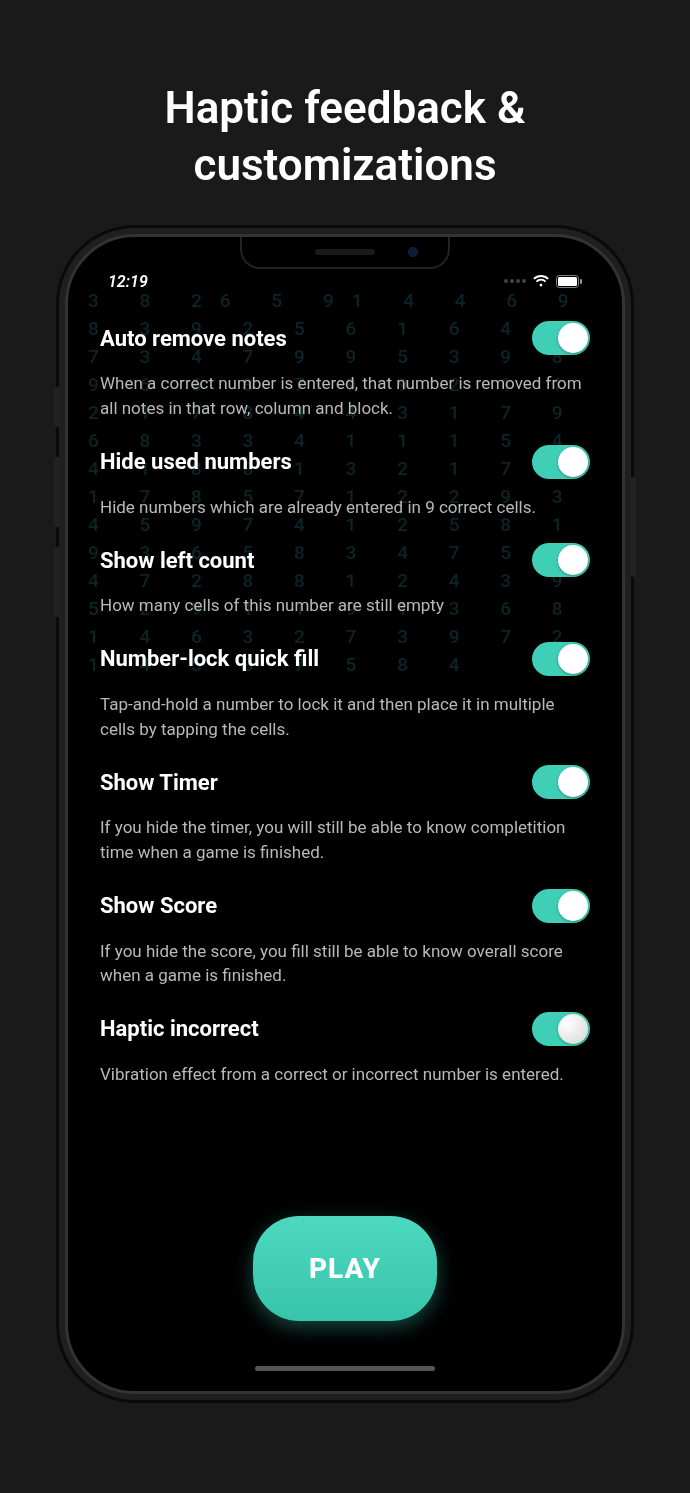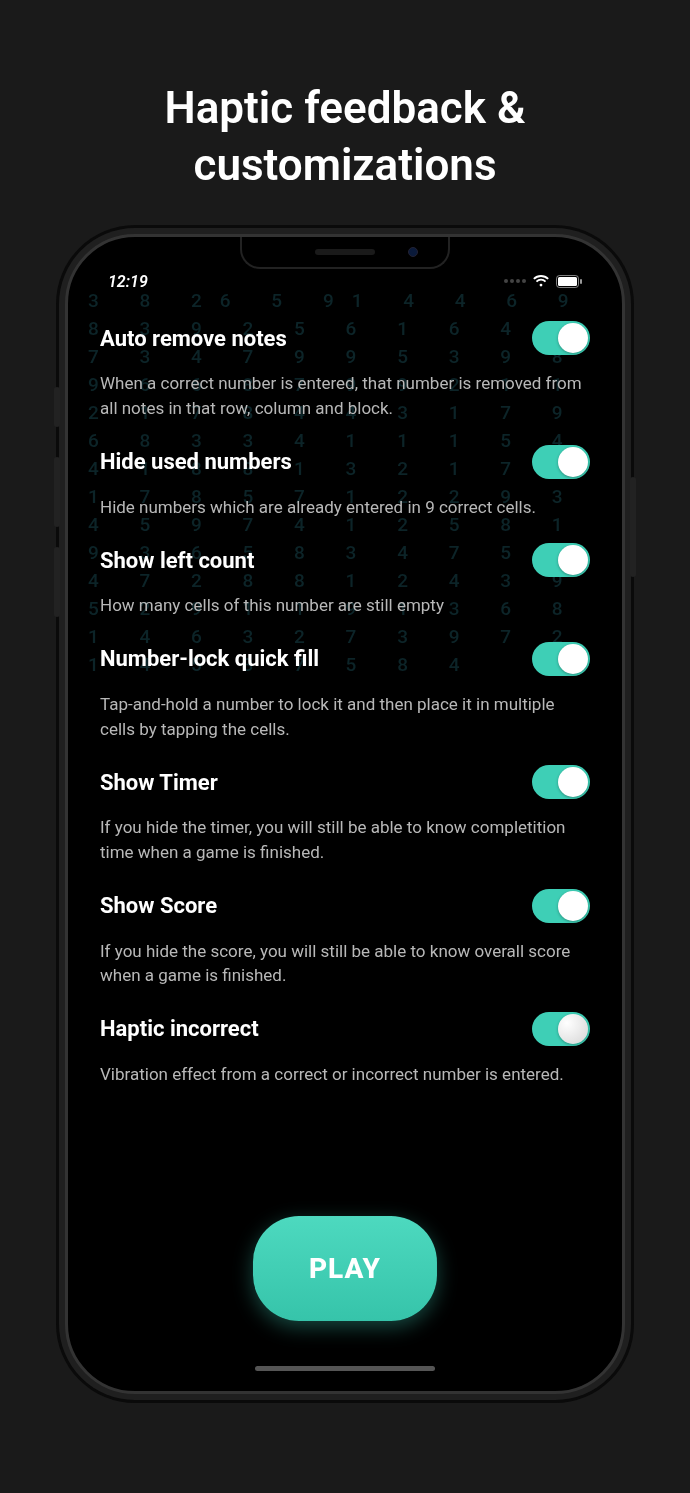--- a/index.html
+++ b/index.html
@@ -270,21 +270,21 @@
           <div class="toggle"></div>
         </div>
         <div class="setting-desc">If you hide the timer, you will still be able to know completition time when a game is finished.</div>
       </div>
 
       <div class="setting-row">
         <div class="setting-head">
           <div class="setting-title">Show Score</div>
           <div class="toggle"></div>
         </div>
-        <div class="setting-desc">If you hide the score, you will still be able to know overall score when a game is finished.</div>
+        <div class="setting-desc">If you hide the score, you fill still be able to know overall score when a game is finished.</div>
       </div>
 
       <div class="setting-row">
         <div class="setting-head">
           <div class="setting-title">Haptic incorrect</div>
           <div class="toggle dim"></div>
         </div>
         <div class="setting-desc">Vibration effect from a correct or incorrect number is entered.</div>
       </div>
 

